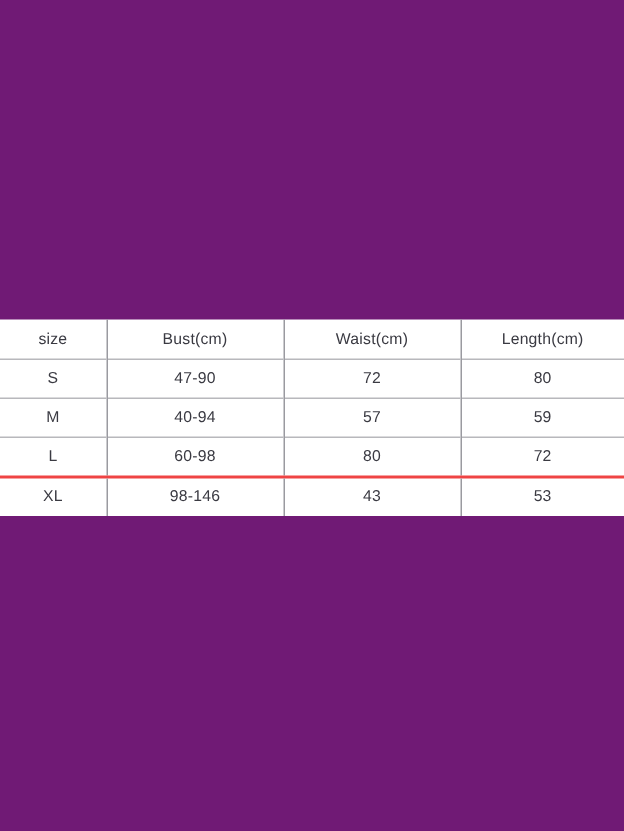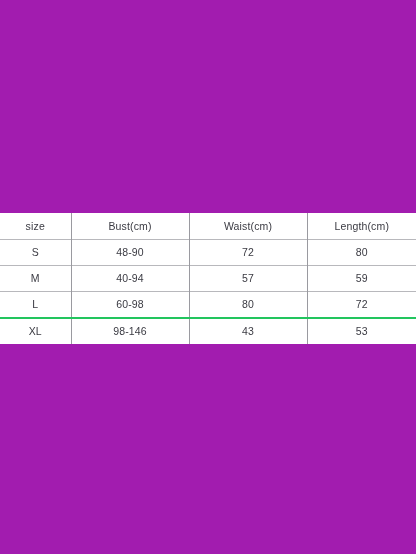--- a/index.html
+++ b/index.html
@@ -12,21 +12,21 @@
     height: 554px;
     position: relative;
     overflow: hidden;
     font-family: "Liberation Sans", sans-serif;
     -webkit-font-smoothing: antialiased;
   }
 
   #page-root {
     position: absolute;
     inset: 0;
-    background: #a21caf;
+    background: #701a75;
   }
 
   
   .chart-band {
     position: absolute;
     left: 0;
     top: 213px;
     width: 416px;
     height: 127px;
     background: #ffffff;
@@ -68,21 +68,21 @@
     height: 26px;
     font-size: 10.5px;
   }
 
   
   table.size-table tbody tr td {
     height: 25px;
     border-top: 1px solid #b8b8bc;
   }
   table.size-table tbody tr.row-xl td {
-    border-top: 2px solid #22c55e;
+    border-top: 2px solid #ef4444;
     height: 25px;
   }
 </style>
 </head>
 <body>
 
 <div id="page-root">
 
   <div class="chart-band">
     <table class="size-table">
@@ -96,21 +96,21 @@
         <tr>
           <th>size</th>
           <th>Bust(cm)</th>
           <th>Waist(cm)</th>
           <th>Length(cm)</th>
         </tr>
       </thead>
       <tbody>
         <tr class="row-s">
           <td>S</td>
-          <td>48-90</td>
+          <td>47-90</td>
           <td>72</td>
           <td>80</td>
         </tr>
         <tr class="row-m">
           <td>M</td>
           <td>40-94</td>
           <td>57</td>
           <td>59</td>
         </tr>
         <tr class="row-l">

